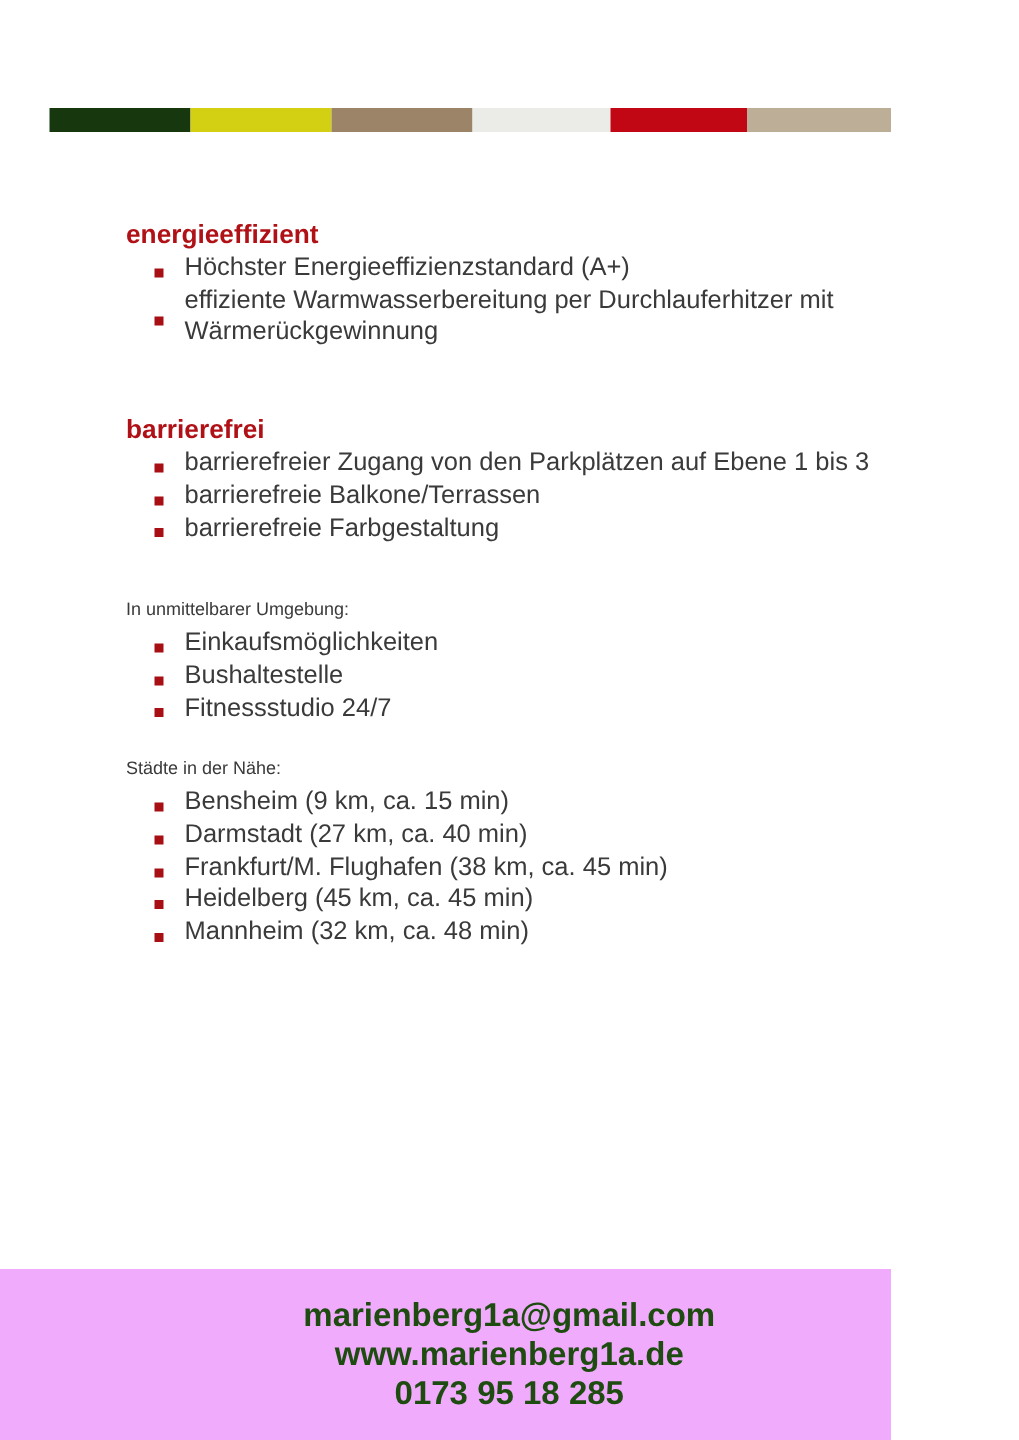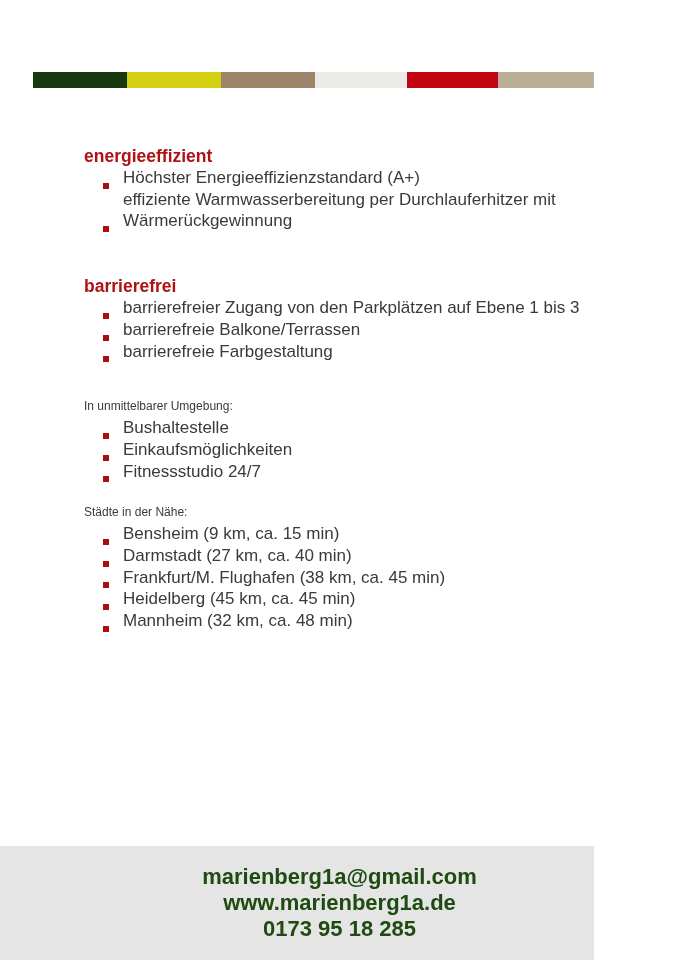--- a/index.html
+++ b/index.html
@@ -51,21 +51,21 @@
     font-weight: normal;
     color: #3a3a3a;
   }
   ul.bullets {
     list-style: none;
     margin: 0;
     padding: 0;
   }
   ul.bullets li {
     display: flex;
-    align-items: flex-end;
+    align-items: center;
   }
   .bullet-sq {
     flex: 0 0 auto;
     width: 6px;
     height: 6px;
     background: #a80f14;
     margin: 8px 14px 0 19px;
   }
   .li-text {
     max-width: 521px;
@@ -80,21 +80,21 @@
   .p-4  { margin-top: 19px; }
   .ul-4 { margin-top: 21px; }
 
   
   .footer {
     position: absolute;
     left: 0;
     top: 846px;
     width: 679px;
     height: 114px;
-    background: #e5e5e5;
+    background: #f0abfc;
     box-sizing: border-box;
     padding-top: 18px;
     text-align: center;
   }
   .footer .line {
     font-size: 22px;
     line-height: 26px;
     font-weight: bold;
     color: #1e4c10;
   }
@@ -140,25 +140,25 @@
       <li>
         <span class="bullet-sq"></span>
         <span class="li-text">barrierefreie Farbgestaltung</span>
       </li>
     </ul>
 
     <p class="plain-heading p-3">In unmittelbarer Umgebung:</p>
     <ul class="bullets ul-3">
       <li>
         <span class="bullet-sq"></span>
-        <span class="li-text">Bushaltestelle</span>
+        <span class="li-text">Einkaufsmöglichkeiten</span>
       </li>
       <li>
         <span class="bullet-sq"></span>
-        <span class="li-text">Einkaufsmöglichkeiten</span>
+        <span class="li-text">Bushaltestelle</span>
       </li>
       <li>
         <span class="bullet-sq"></span>
         <span class="li-text">Fitnessstudio 24/7</span>
       </li>
     </ul>
 
     <p class="plain-heading p-4">Städte in der Nähe:</p>
     <ul class="bullets ul-4">
       <li>

